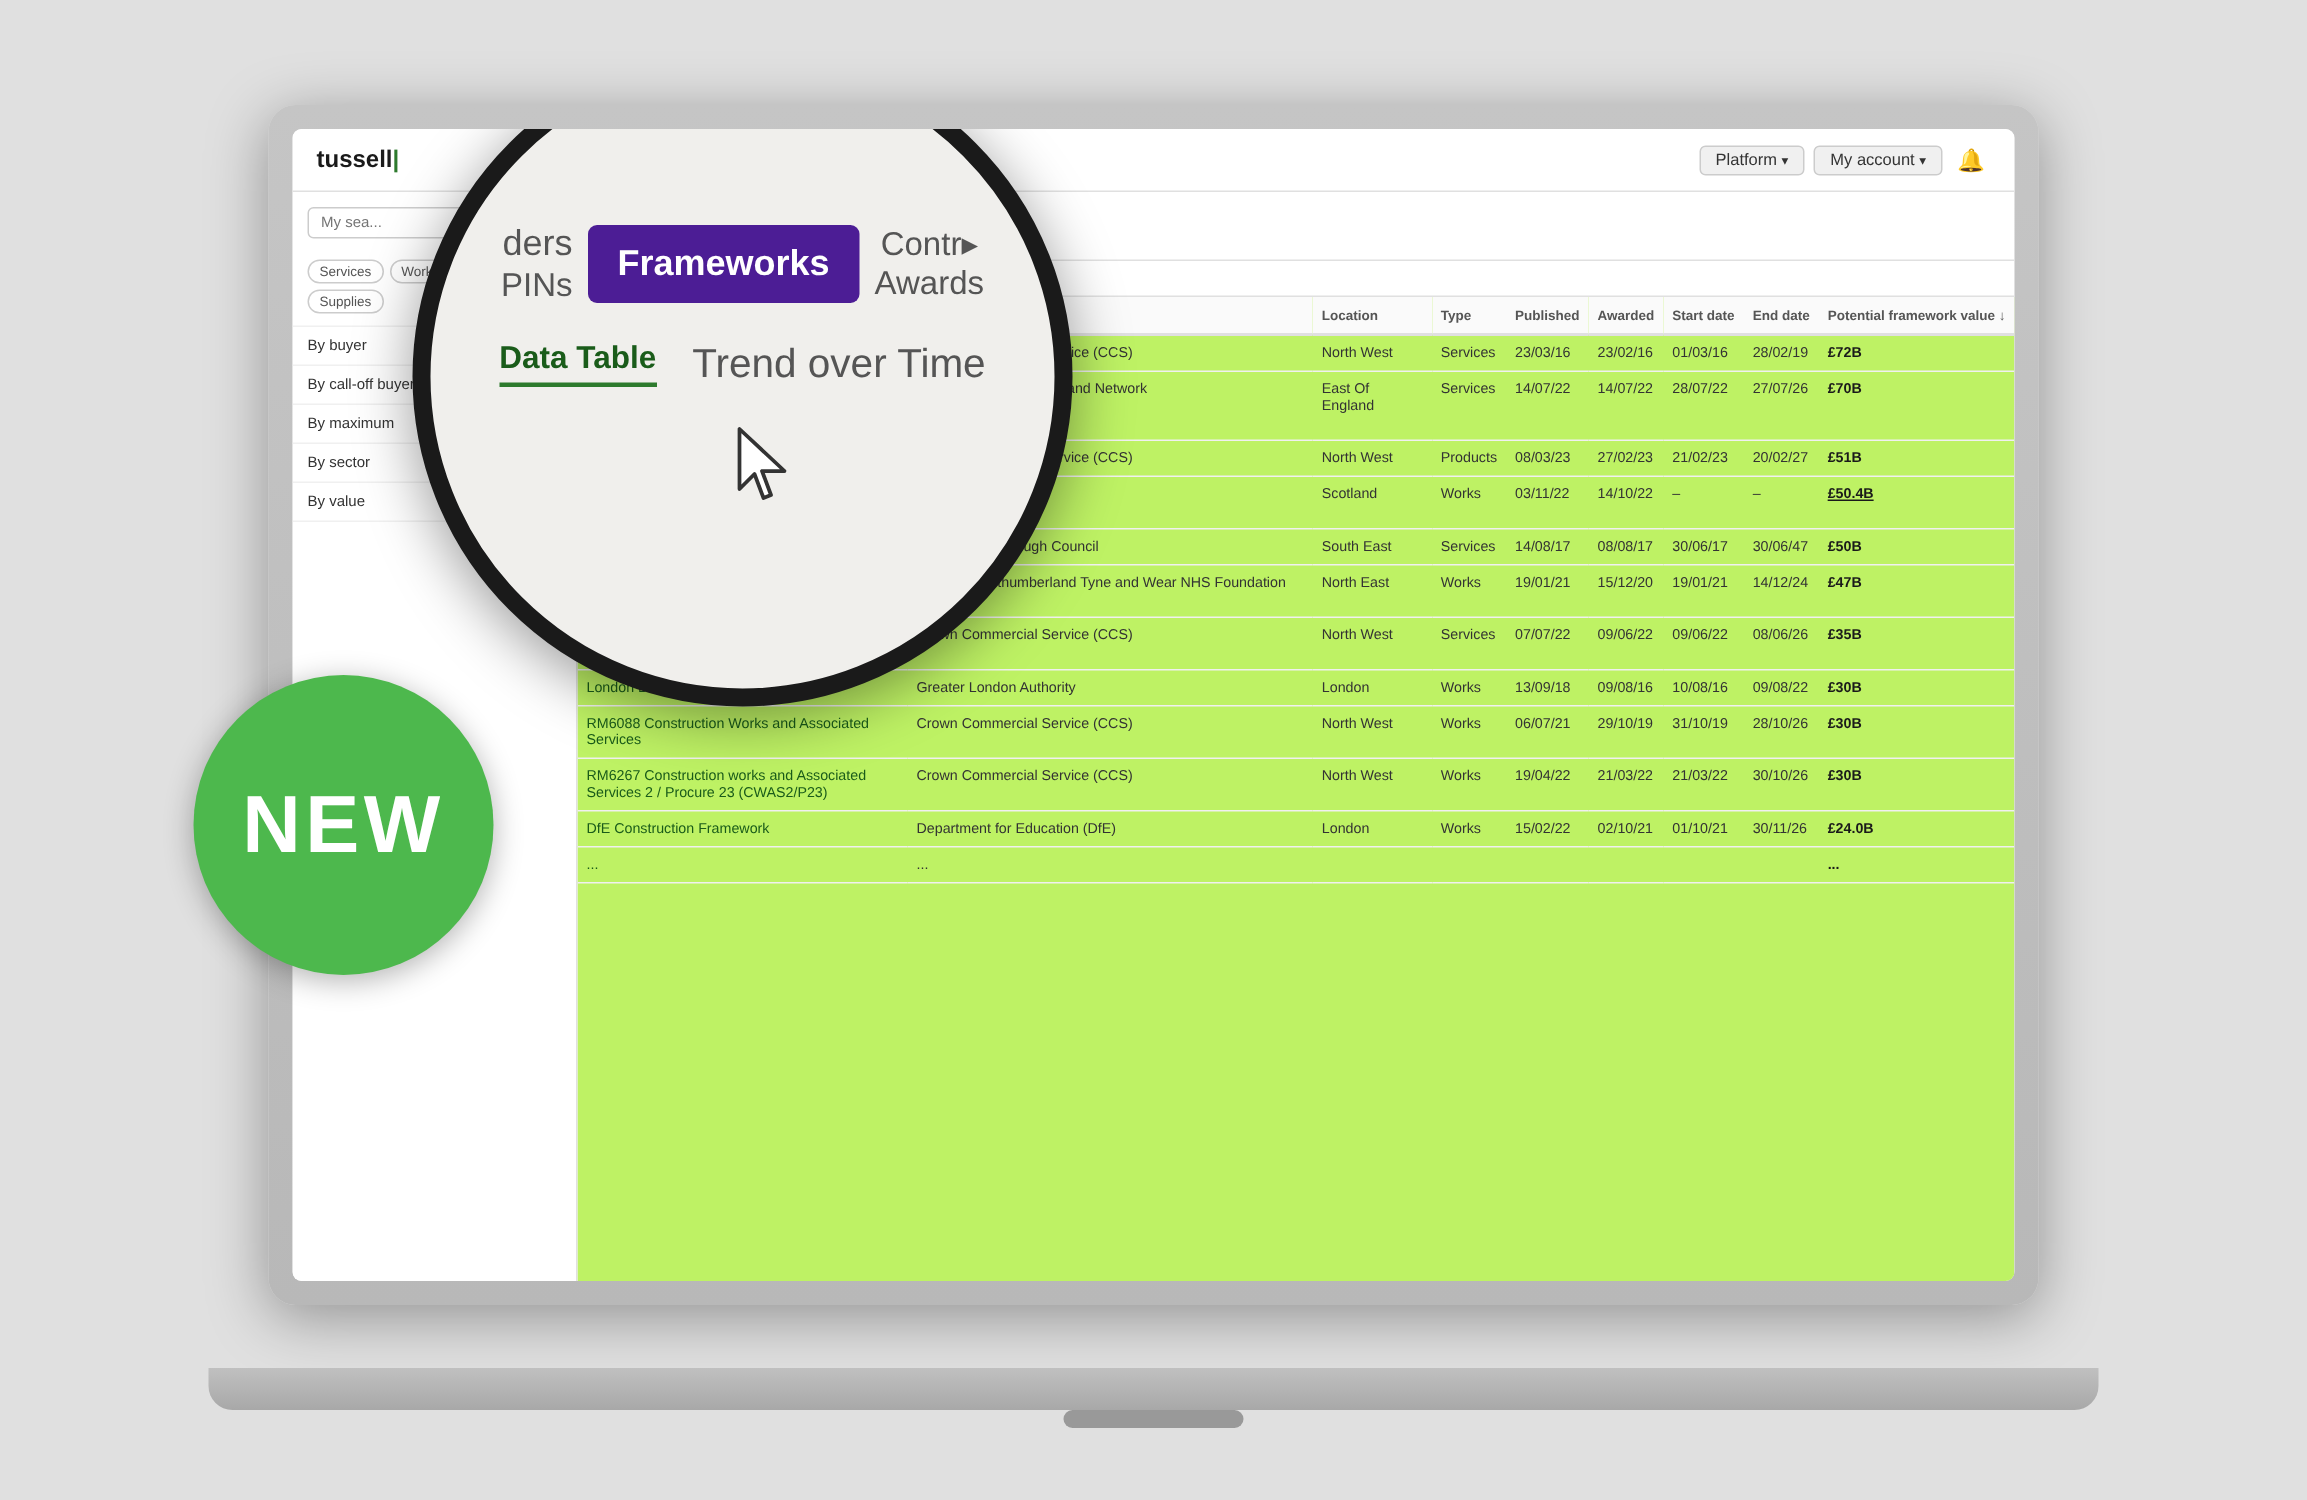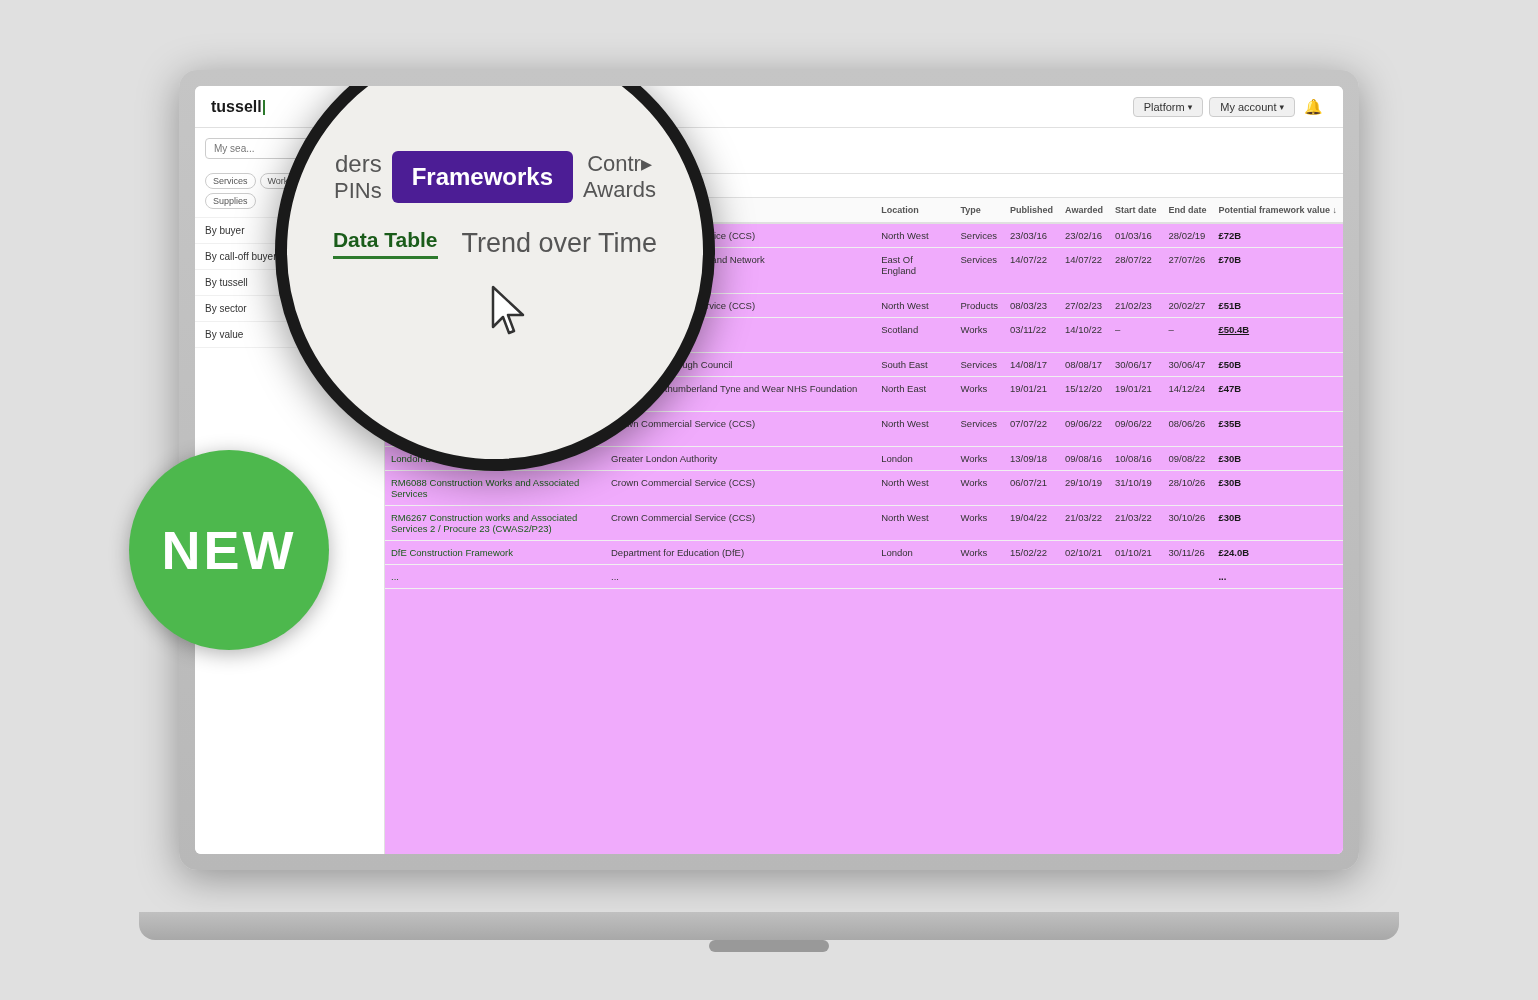--- a/index.html
+++ b/index.html
@@ -89,21 +89,21 @@
 
             <div style="padding:7px 10px; font-size:10px; color:#333; display:flex; justify-content:space-between; cursor:pointer; border-bottom:1px solid #f0f0f0;">
               <span>By buyer</span>
               <span style="font-size:9px;">▾</span>
             </div>
             <div style="padding:7px 10px; font-size:10px; color:#333; display:flex; justify-content:space-between; cursor:pointer; border-bottom:1px solid #f0f0f0;">
               <span>By call-off buyer</span>
               <span style="font-size:9px;">▾</span>
             </div>
             <div style="padding:7px 10px; font-size:10px; color:#333; display:flex; justify-content:space-between; cursor:pointer; border-bottom:1px solid #f0f0f0;">
-              <span>By tussell</span>
+              <span>By maximum</span>
               <span style="font-size:9px;">▾</span>
             </div>
             <div style="padding:7px 10px; font-size:10px; color:#333; display:flex; justify-content:space-between; cursor:pointer; border-bottom:1px solid #f0f0f0;">
               <span>By sector</span>
               <span style="font-size:9px;">▾</span>
             </div>
             <div style="padding:7px 10px; font-size:10px; color:#333; display:flex; justify-content:space-between; cursor:pointer; border-bottom:1px solid #f0f0f0;">
               <span>By value</span>
               <span style="font-size:9px;">▾</span>
             </div>
@@ -118,21 +118,21 @@
               <div style="font-size:10px; color:#555;">
                 <span>orks with a maximum </span><span style="color:#2d7a2d; font-weight:600;">Trillion</span>
               </div>
             </div>
 
             <div style="background:white; border-bottom:1px solid #e0e0e0; display:flex; align-items:center; padding:0 14px; gap:12px;">
               <span style="font-size:10px; padding:5px 4px; cursor:pointer; color:#555; border-bottom:2px solid transparent;">Supplier Ranking</span>
               <span style="font-size:10px; padding:5px 4px; cursor:pointer; color:#555; border-bottom:2px solid transparent;">Framework Ranking</span>
             </div>
 
-            <div style="flex:1; overflow-y:auto; background:#f0abfc;">
+            <div style="flex:1; overflow-y:auto; background:#bef264;">
               <table style="width:100%; border-collapse:collapse; font-size:9.5px;">
                 <thead>
                   <tr style="border-bottom:2px solid #e0e0e0; background:#fafafa;">
                     <th style="padding:7px 6px; text-align:left; font-size:9px; color:#555; font-weight:600; width:220px;"></th>
                     <th style="padding:7px 6px; text-align:left; font-size:9px; color:#555; font-weight:600;">Buyer</th>
                     <th style="padding:7px 6px; text-align:left; font-size:9px; color:#555; font-weight:600;">Location</th>
                     <th style="padding:7px 6px; text-align:left; font-size:9px; color:#555; font-weight:600;">Type</th>
                     <th style="padding:7px 6px; text-align:left; font-size:9px; color:#555; font-weight:600;">Published</th>
                     <th style="padding:7px 6px; text-align:left; font-size:9px; color:#555; font-weight:600;">Awarded</th>
                     <th style="padding:7px 6px; text-align:left; font-size:9px; color:#555; font-weight:600;">Start date</th>

